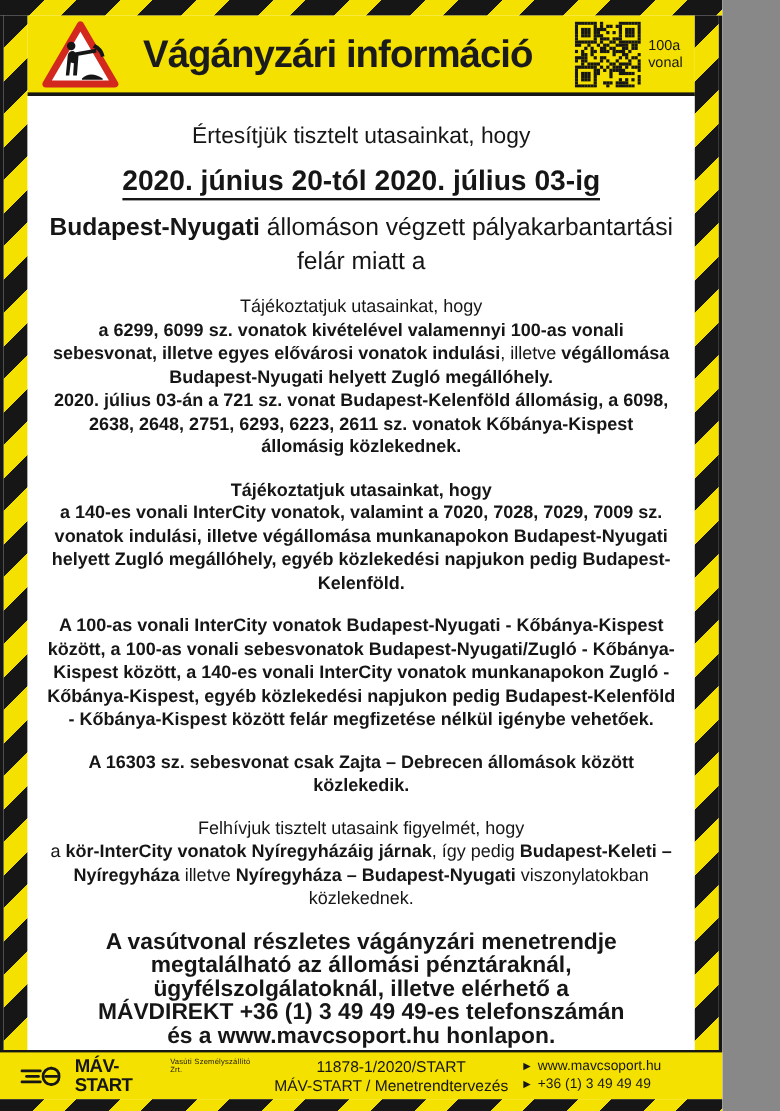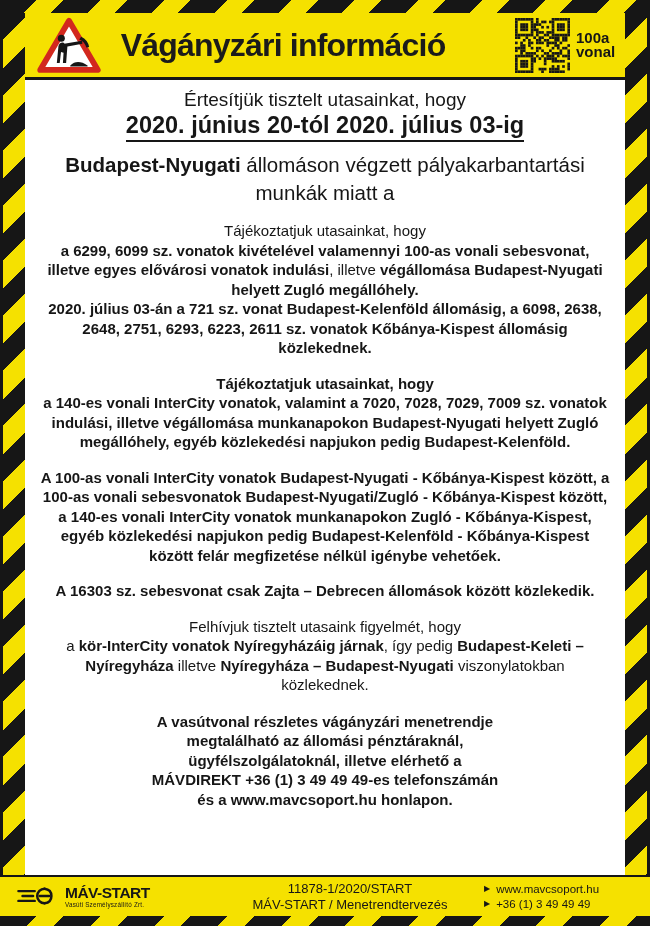--- a/index.html
+++ b/index.html
@@ -2,21 +2,21 @@
 <html><head>
 <meta charset="utf-8">
 <style>
   :root{
     --yellow:#F5E100;
     --ink:#161616;
     --red:#D2281E;
   }
   html,body{margin:0;padding:0;background:#888;}
   .poster{
-    width:650px;height:926px;
+    width:602px;height:926px;
     background:#fff;
     font-family:"Liberation Sans","DejaVu Sans",sans-serif;
     color:var(--ink);
     display:flex;flex-direction:column;
     position:relative;overflow:hidden;
   }
   .hazard-h{
     background:repeating-linear-gradient(135deg,var(--ink) 0 26px,var(--yellow) 26px 45px);
   }
   .band-top{height:13px;}
@@ -36,51 +36,51 @@
     display:flex;align-items:center;
     box-sizing:border-box;
   }
   .sign{width:64px;height:58px;margin-left:12px;flex:0 0 auto;}
   .title{
     font-size:32px;font-weight:bold;letter-spacing:-0.8px;
     margin-left:20px;flex:1;white-space:nowrap;
     color:#1b1b1b;
   }
   .qr-wrap{display:flex;align-items:center;gap:6px;margin-right:10px;flex:0 0 auto;}
-  .qr-label{font-size:15px;font-weight:bold;line-height:14px;}
+  .qr-label{font-size:12px;font-weight:normal;line-height:14px;}
   
   .content{
     flex:1;background:#fff;
-    padding:6px 15px 0 15px;
+    padding:20px 15px 0 15px;
     text-align:center;overflow:hidden;
     box-sizing:border-box;
   }
   .t-intro{font-size:19px;margin-top:3px;}
   .t-date{
-    font-size:23.5px;font-weight:bold;margin-top:1px;
+    font-size:23.5px;font-weight:bold;margin-top:12px;
   }
   .t-date span{display:inline-block;border-bottom:2.5px solid var(--ink);padding-bottom:1px;}
   .t-lg{font-size:20.5px;line-height:28px;margin-top:9px;}
   .t-lg2{font-size:20.5px;line-height:28px;margin-top:1px;}
   .t-sm{font-size:15px;line-height:19.5px;}
   .mt-sec{margin-top:14px;}
   .mt-sec2{margin-top:16px;}
   .b{font-weight:bold;}
   .bold-all{font-weight:bold;}
-  .contact{font-size:15px;line-height:19.5px;font-weight:bold;margin-top:17px;}
+  .contact{font-size:19px;line-height:19.5px;font-weight:bold;margin-top:17px;}
   
   .footer{
     height:41px;background:var(--yellow);
     border-top:2.5px solid var(--ink);
     display:flex;align-items:center;
     box-sizing:border-box;
     padding:0 16px;
   }
   .logo{display:flex;align-items:center;gap:5px;flex:0 0 200px;}
-  .logo-txt{display:flex;flex-direction:column;line-height:1;}
+  .logo-txt{display:flex;flex-direction:row;line-height:1;}
   .logo-name{font-size:15.5px;font-weight:bold;letter-spacing:-0.5px;}
   .logo-sub{font-size:6.3px;margin-top:2px;letter-spacing:0.2px;}
   .doc{flex:1;text-align:center;font-size:13px;line-height:16px;}
   .links{flex:0 0 150px;display:flex;flex-direction:column;gap:3px;font-size:11.5px;}
   .link-row{display:flex;align-items:center;}
   .arrow{font-size:8px;margin-right:6px;line-height:1;}
 </style>
 </head>
 <body>
 
@@ -344,21 +344,21 @@
               <rect x="44.20" y="52.00" width="2.66" height="2.66" fill="#161616"></rect>
               <rect x="46.80" y="52.00" width="2.66" height="2.66" fill="#161616"></rect>
             </svg>
           <div class="qr-label">100a<br>vonal</div>
         </div>
       </div>
 
       <div class="content">
         <div class="t-intro">Értesítjük tisztelt utasainkat, hogy</div>
         <div class="t-date"><span>2020. június 20-tól 2020. július 03-ig</span></div>
-        <div class="t-lg"><span class="b">Budapest-Nyugati</span><span> állomáson végzett pályakarbantartási munkák miatt a</span></div>
+        <div class="t-lg"><span class="b">Budapest-Nyugati</span><span> állomáson végzett pályakarbantartási felár miatt a</span></div>
 
         <div class="t-sm mt-sec">Tájékoztatjuk utasainkat, hogy</div>
         <div class="t-sm"><span class="b">a 6299, 6099 sz. vonatok kivételével valamennyi 100-as vonali sebesvonat, illetve egyes elővárosi vonatok indulási</span><span>, illetve </span><span class="b">végállomása Budapest-Nyugati helyett Zugló megállóhely.</span></div>
         <div class="t-sm"><span class="b">2020. július 03-án a 721 sz. vonat Budapest-Kelenföld állomásig, a 6098, 2638, 2648, 2751, 6293, 6223, 2611 sz. vonatok Kőbánya-Kispest állomásig közlekednek.</span></div>
 
         <div class="t-sm bold-all mt-sec2">Tájékoztatjuk utasainkat, hogy</div>
         <div class="t-sm"><span class="b">a 140-es vonali InterCity vonatok, valamint a 7020, 7028, 7029, 7009 sz. vonatok indulási, illetve végállomása munkanapokon Budapest-Nyugati helyett Zugló megállóhely, egyéb közlekedési napjukon pedig Budapest-Kelenföld.</span></div>
 
         <div class="t-sm mt-sec2"><span class="b">A 100-as vonali InterCity vonatok Budapest-Nyugati - Kőbánya-Kispest között, a 100-as vonali sebesvonatok Budapest-Nyugati/Zugló - Kőbánya-Kispest között, a 140-es vonali InterCity vonatok munkanapokon Zugló - Kőbánya-Kispest, egyéb közlekedési napjukon pedig Budapest-Kelenföld - Kőbánya-Kispest között felár megfizetése nélkül igénybe vehetőek.</span></div>
 

